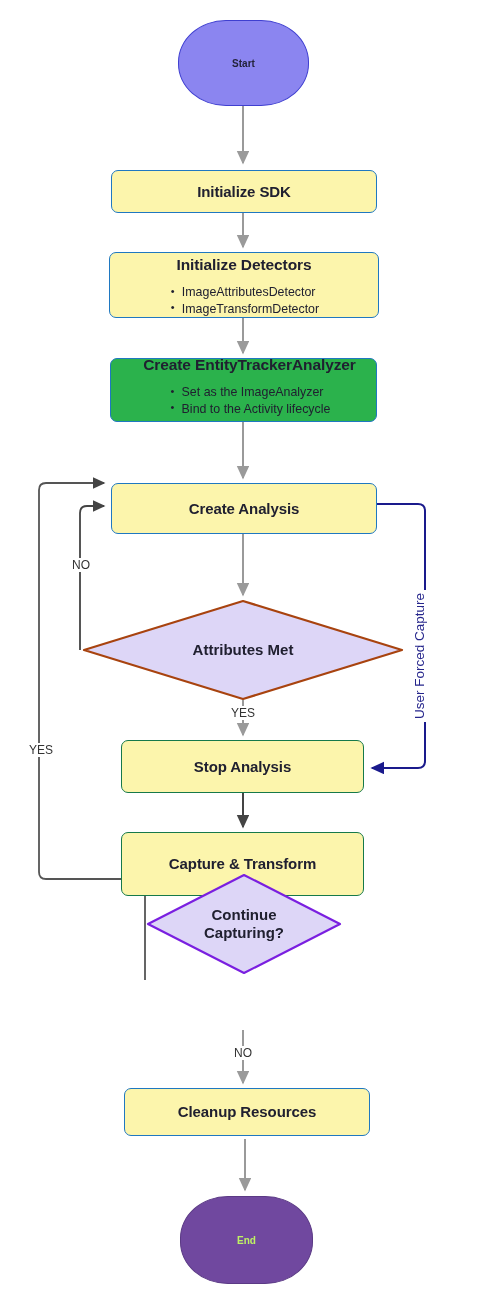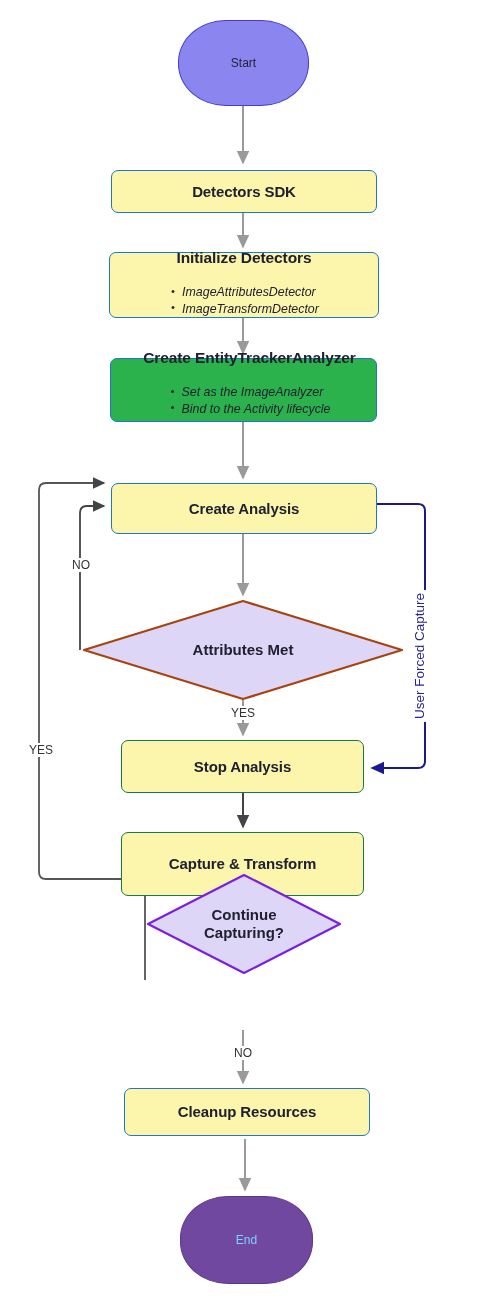--- a/index.html
+++ b/index.html
@@ -50,27 +50,26 @@
     font-weight: bold;
     letter-spacing: -0.1px;
     line-height: 1.15;
   }
   .node-title.sub-title {
     font-size: 15.5px;
     margin-bottom: 2px;
   }
   .bullets {
     list-style: none;
-    margin: 15px;
+    margin: 8px;
     padding: 0;
     font-size: 12.4px;
     font-weight: normal;
     line-height: 1.35;
     text-align: left;
-    font-style: italic;
   }
   .bullets li {
     position: relative;
     padding-left: 13px;
   }
   .bullets li::before {
     content: "\2022";
     position: absolute;
     left: 2px;
     top: -0.5px;
@@ -82,25 +81,25 @@
     border-style: solid;
   }
   .term-start {
     background: #8b85f0;
     border-color: #3f3fd0;
     color: #23233a;
   }
   .term-end {
     background: #70489f;
     border-color: #5b3a85;
-    color: #7dd3fc;
+    color: #bef264;
   }
   .term-label {
-    font-size: 12px;
-    font-weight: normal;
+    font-size: 10px;
+    font-weight: bold;
   }
   .diamond-wrap {
     position: absolute;
   }
   .diamond-svg {
     position: absolute;
     left: 0;
     top: 0;
   }
   .diamond-text {
@@ -181,21 +180,21 @@
     <path d="M245,1139 L245,1190" fill="none" stroke="#9a9a9a" stroke-width="2" marker-end="url(#arrow-gray)"></path>
 
     <path d="M377,504 L418,504 Q425,504 425,511 L425,761 Q425,768 418,768 L372,768" fill="none" stroke="#1a1a8c" stroke-width="2" marker-end="url(#arrow-navy)"></path>
   </svg>
 
   <div class="node terminator term-start" style="left:178px; top:20px; width:131px; height:86px;">
     <span class="term-label">Start</span>
   </div>
 
   <div class="node node-box fill-yellow b-blue" style="left:111px; top:170px; width:266px; height:43px;">
-    <span class="node-title">Detectors SDK</span>
+    <span class="node-title">Initialize SDK</span>
   </div>
 
   <div class="node node-box fill-yellow b-blue" style="left:109px; top:252px; width:270px; height:66px; justify-content:center; padding-top:12px;">
     <span class="node-title sub-title">Initialize Detectors</span>
     <ul class="bullets">
       <li>ImageAttributesDetector</li>
       <li>ImageTransformDetector</li>
     </ul>
   </div>
 

